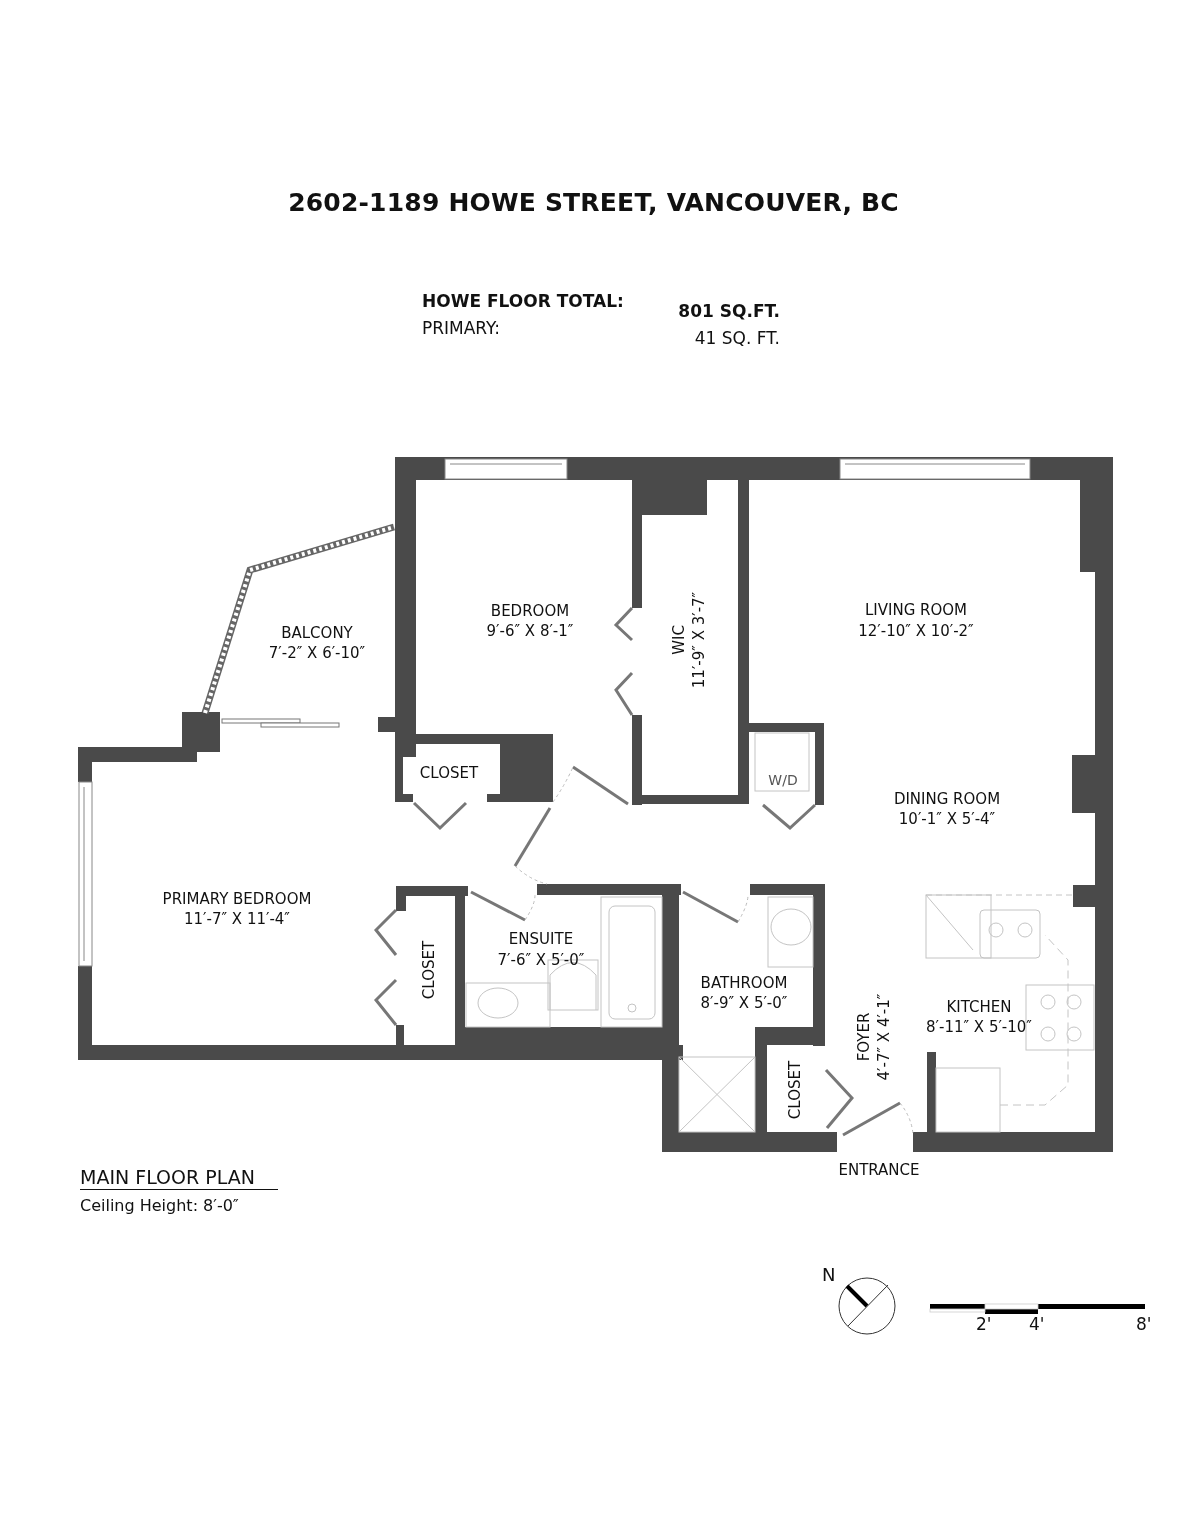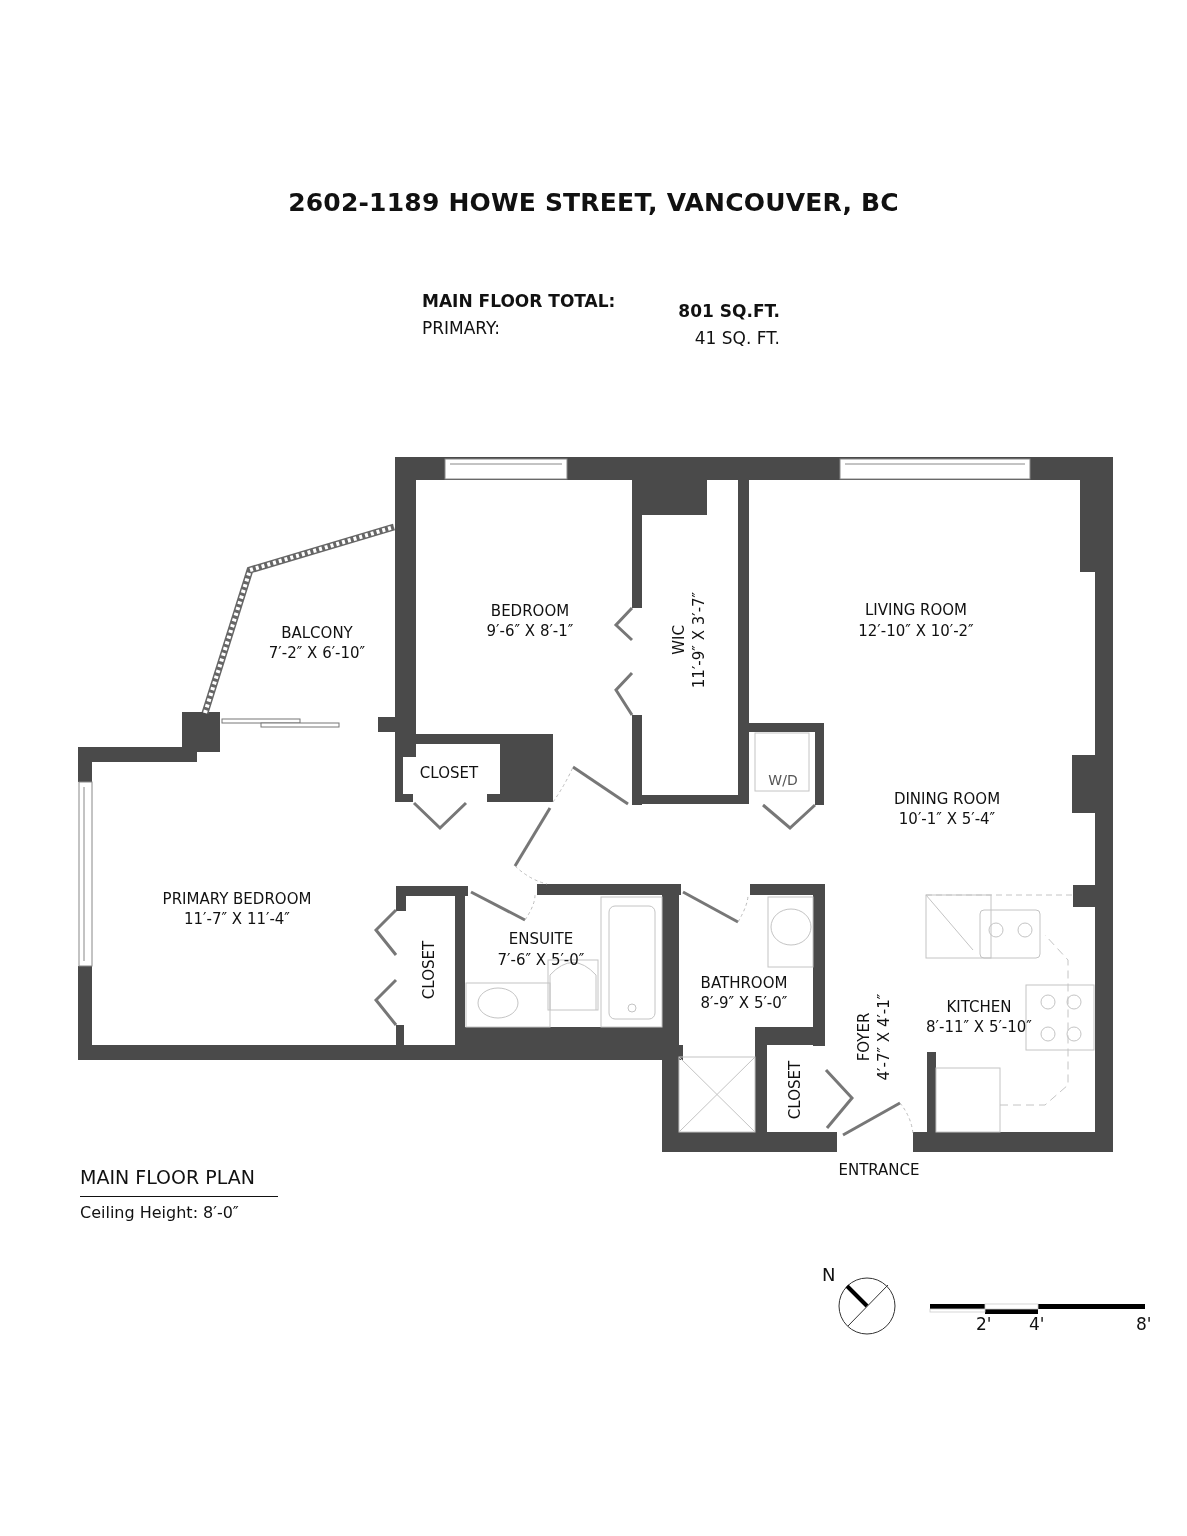--- a/index.html
+++ b/index.html
@@ -8,32 +8,32 @@
   .title { position: absolute; left: 0; width: 1187px; top: 188px; text-align: center;
            font-family: "DejaVu Sans", sans-serif; font-weight: bold; font-size: 25px; letter-spacing: 0.2px; }
   .area-table { position: absolute; left: 422px; top: 287px; font-family: "DejaVu Sans", sans-serif; font-size: 17px; }
   .area-row { display: flex; height: 27px; align-items: center; }
   .area-row .lbl { width: 238px; }
   .area-row .val { width: 120px; text-align: right; margin-top: 20px; }
   .area-row.bold { font-weight: bold; }
   svg#plan { position: absolute; left: 0; top: 0; }
   .room-label { font-family: "DejaVu Sans", sans-serif; font-size: 15px; fill: #111; text-anchor: middle; }
   .plan-caption { position: absolute; left: 80px; top: 1166px; font-family: "DejaVu Sans", sans-serif; }
-  .plan-caption .cap-title { font-size: 19px; border-bottom: 1.5px solid #111; padding-bottom: 8px; width: 198px; }
+  .plan-caption .cap-title { font-size: 19px; border-bottom: 1.5px solid #111; padding-bottom: 1px; width: 198px; }
   .plan-caption .cap-sub { font-size: 16px; margin-top: 6px; }
   .scale-lbl { font-family: "DejaVu Sans", sans-serif; font-size: 17px; fill: #111; }
 </style>
 </head>
 <body>
 
 <div class="title">2602-1189 HOWE STREET, VANCOUVER, BC</div>
 
 <div class="area-table">
   <div class="area-row bold">
-    <span class="lbl">MAIN FLOOR TOTAL:</span>
+    <span class="lbl">HOWE FLOOR TOTAL:</span>
     <span class="val">801 SQ.FT.</span>
   </div>
   <div class="area-row">
     <span class="lbl">PRIMARY:</span>
     <span class="val">41 SQ. FT.</span>
   </div>
 </div>
 
 <svg id="plan" width="1187" height="1536" viewBox="0 0 1187 1536">
   <defs>

